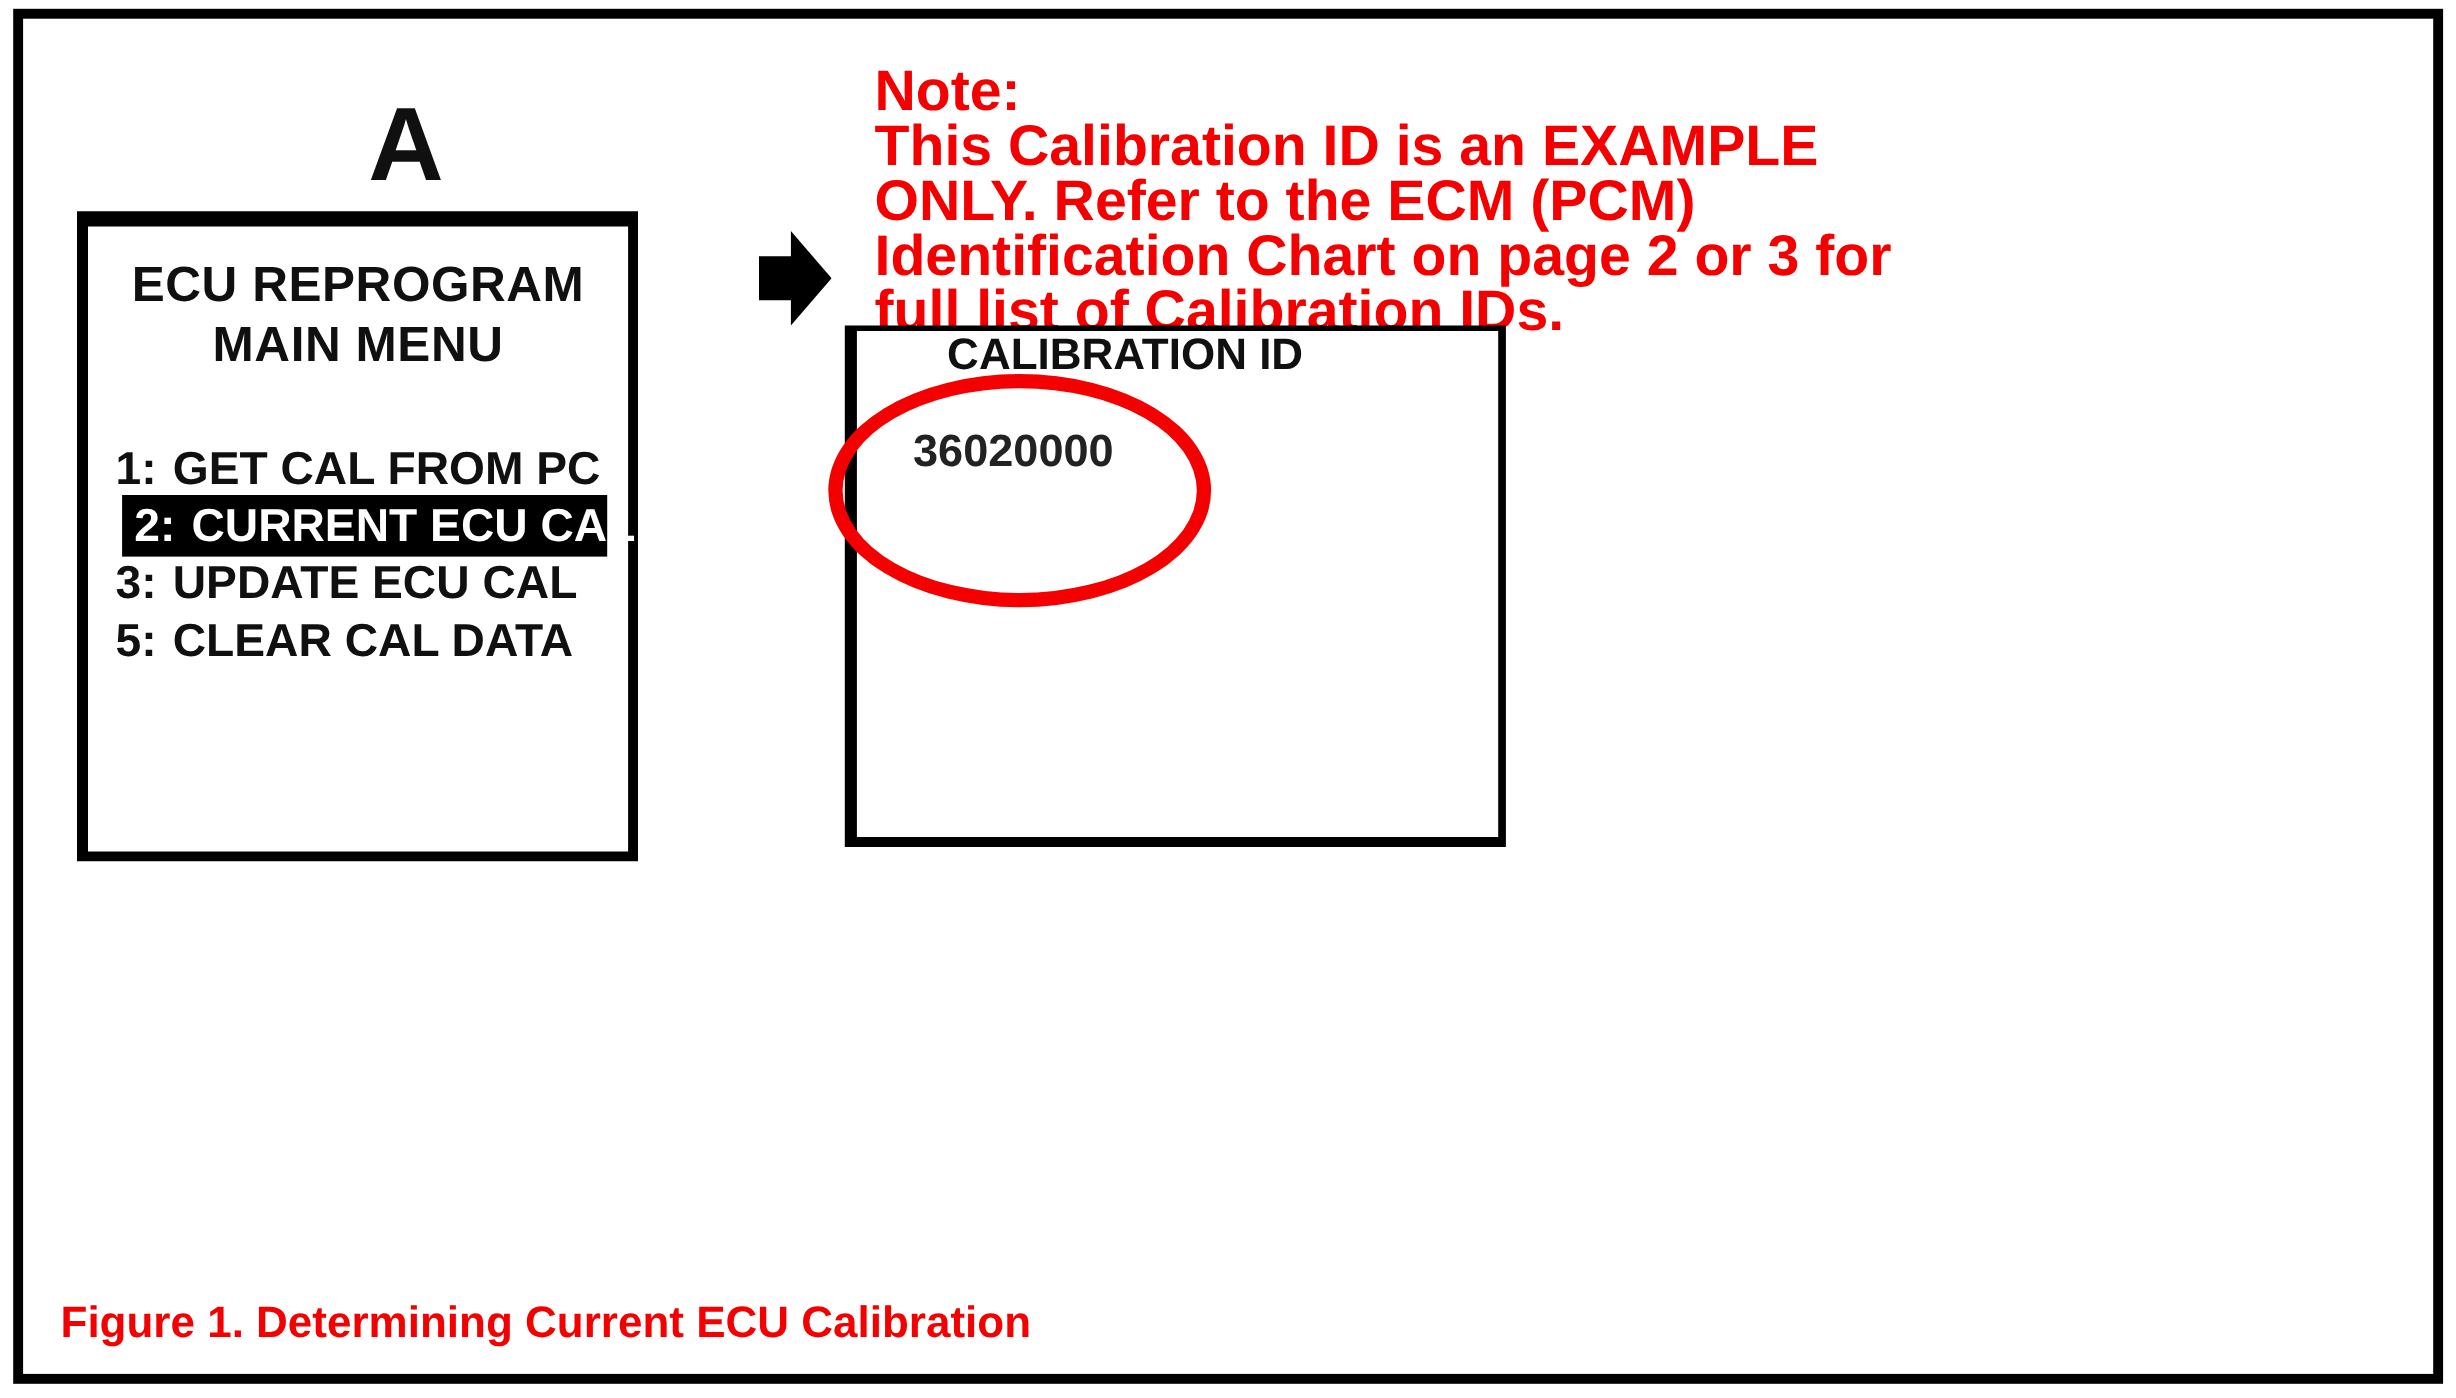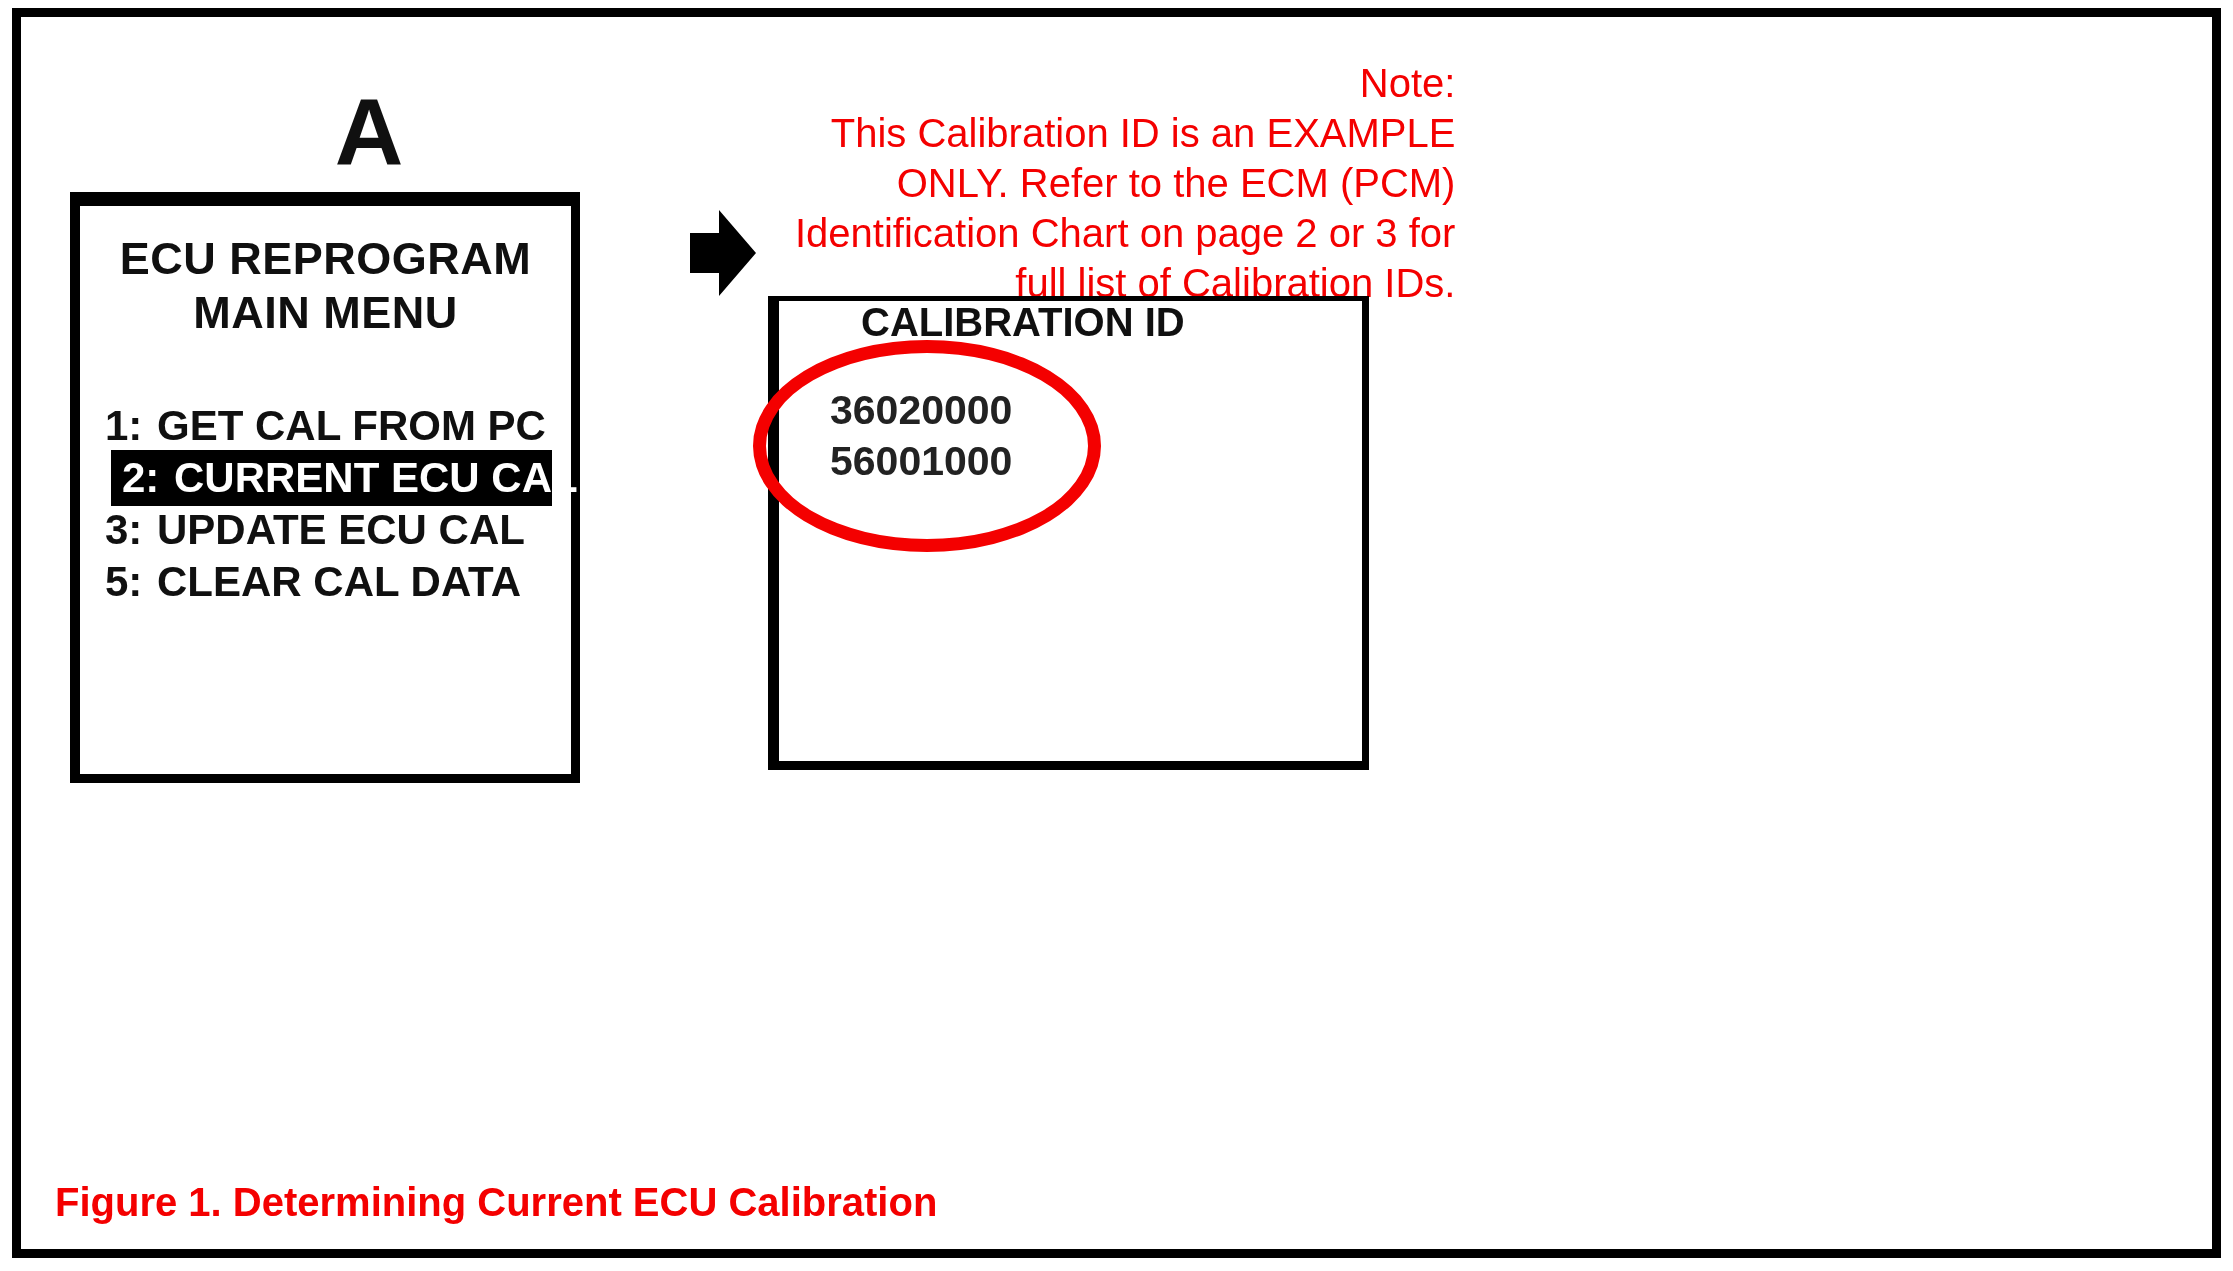--- a/index.html
+++ b/index.html
@@ -76,26 +76,25 @@
   }
   
   .arrow {
     position: absolute;
     left: 690px; top: 210px;
   }
   
   .note {
     position: absolute;
     left: 795px; top: 58px;
-    font-size: 40px;
-    font-weight: normal;
+    font-size: 52px;
+    font-weight: bold;
     line-height: 50px;
     color: var(--red);
     white-space: nowrap;
-    text-align: right;
   }
   
   .right-screen {
     position: absolute;
     left: 768px; top: 296px;
     width: 601px; height: 474px;
     box-sizing: border-box;
     border: 5px solid #000;
     border-left-width: 11px;
     border-right-width: 7px;
@@ -177,21 +176,20 @@
     <div>This Calibration ID is an EXAMPLE</div>
     <div>ONLY. Refer to the ECM (PCM)</div>
     <div>Identification Chart on page 2 or 3 for</div>
     <div>full list of Calibration IDs.</div>
   </div>
 
   <div class="right-screen">
     <div class="cal-title">CALIBRATION ID</div>
     <div class="cal-ids">
       <div>36020000</div>
-      <div>56001000</div>
     </div>
   </div>
 
   <div class="red-ellipse"></div>
 
   <div class="caption">Figure 1. Determining Current ECU Calibration</div>
 
 </div>
 
 </body></html>

